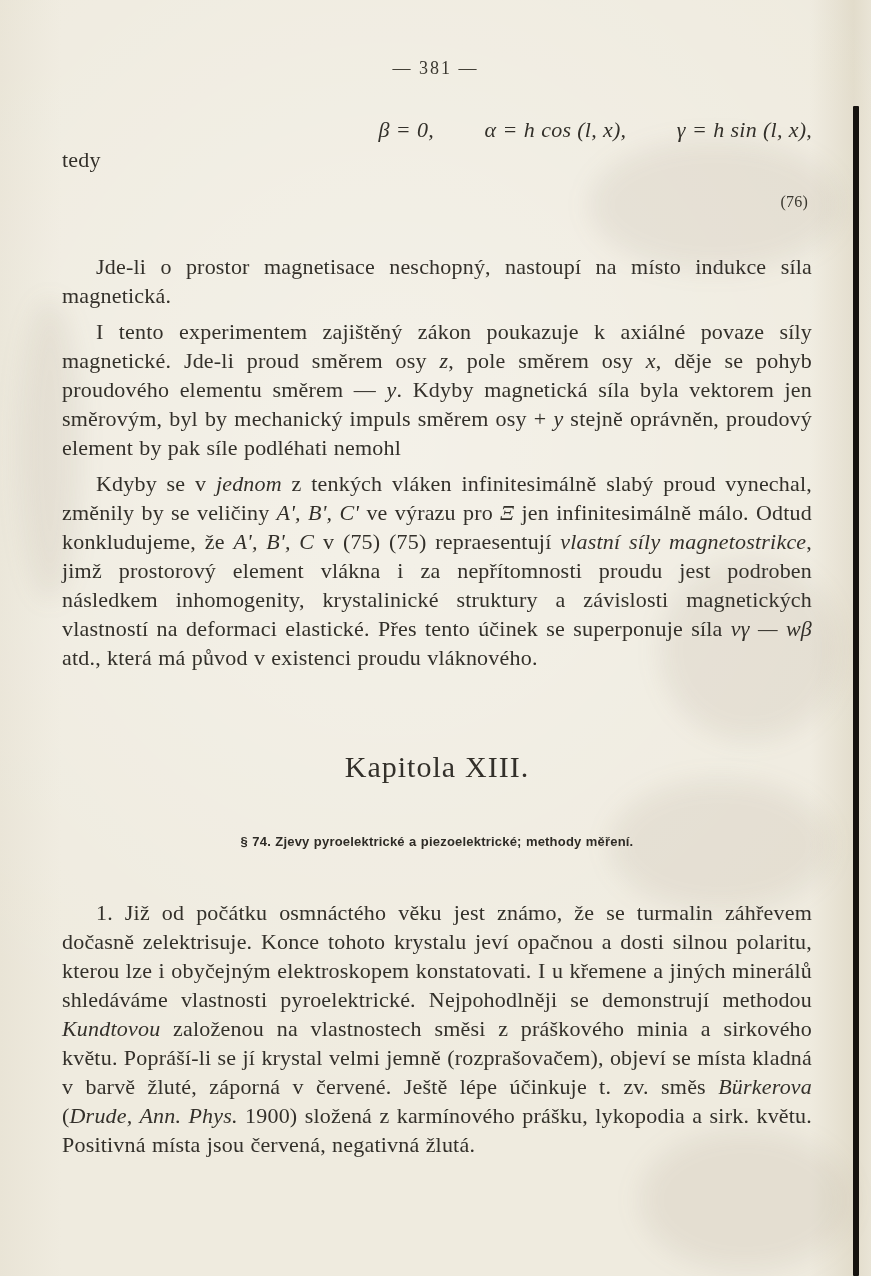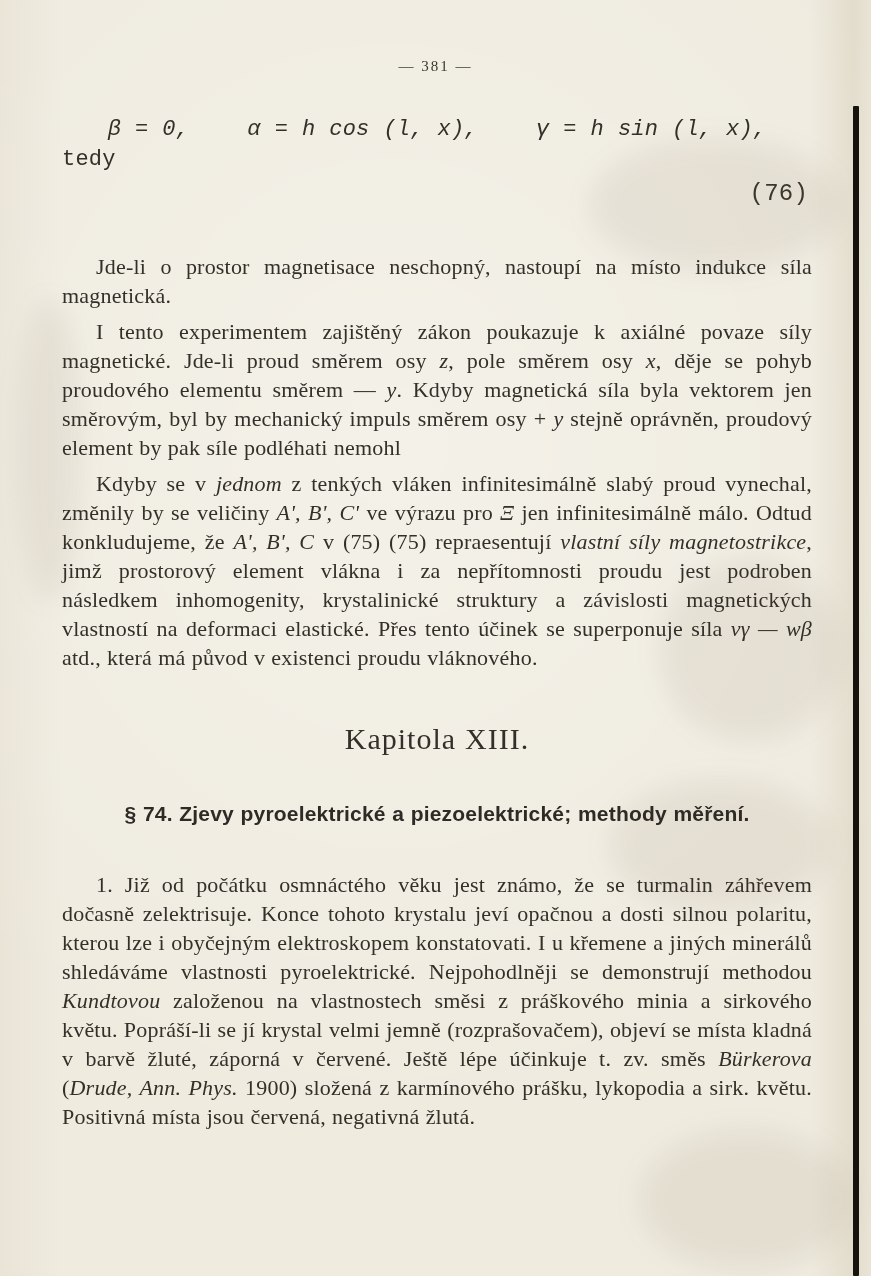--- a/index.html
+++ b/index.html
@@ -22,53 +22,52 @@
     filter: blur(12px);
     background: rgba(118, 104, 78, 0.09);
     pointer-events: none;
   }
   .edge-bar {
     position: absolute; right: 12px; top: 106px; bottom: 0;
     width: 6px; background: #16130f; border-radius: 1px;
   }
   .page-number {
     position: absolute; top: 58px; left: 0; width: 100%;
-    text-align: center; font-size: 15px; letter-spacing: 2px; color: #3a372f;
+    text-align: center; font-size: 18px; letter-spacing: 2px; color: #3a372f;
   }
   .tb {
     position: absolute; left: 62px; width: 750px;
     text-align: justify;
     font-size: 22px; line-height: 29px;
     letter-spacing: 0.2px; word-spacing: 0.5px;
   }
   #block-top    { top: 106px; }
   #block-middle { top: 252px; }
-  #block-bottom { top: 724px; }
+  #block-bottom { top: 752px; }
   p { margin: 0 0 7px; }
   p.indent { text-indent: 34px; }
   .noindent { text-indent: 0; }
   .eq {
-    text-align: center; font-style: italic;
+    text-align: right; font-style: italic;
     margin: 9px 0 0;
-    font-family: Liberation Mono, monospace;
   }
-  .connector { margin: 1px 0 0; text-align: left; font-family: Liberation Mono, monospace; }
+  .connector { margin: 1px 0 0; text-align: left; }
   .eq2 { position: relative; margin: 3px 0 10px; }
   .eqnum {
-    position: absolute; right: 4px; top: 2px;
-    font-style: normal; font-size: 24px; color: #3a372f;
+    position: absolute; right: 4px; top: 10px;
+    font-style: normal; font-size: 16px; color: #3a372f;
   }
   .chapter-title {
     font-weight: 400; font-size: 30px; letter-spacing: 1px;
     text-align: center; margin: 0 0 46px;
     font-family: "Liberation Serif", "DejaVu Serif", serif;
   }
   .section-title {
     font-family: "Liberation Sans", "DejaVu Sans", sans-serif;
-    font-weight: 700; font-size: 21px;
+    font-weight: 700; font-size: 13px;
     text-align: center; margin: 0 0 42px;
     letter-spacing: 0.2px;
     color: #2e2b26;
   }
   .it { font-style: italic; }
 </style>
 </head>
 <body>
 
 <div class="paper">

